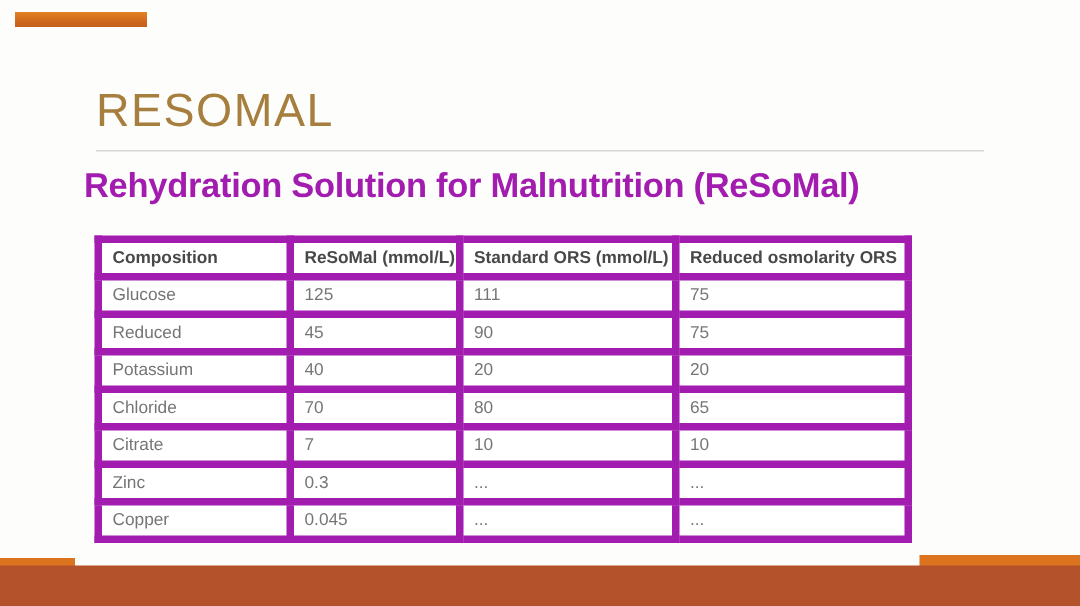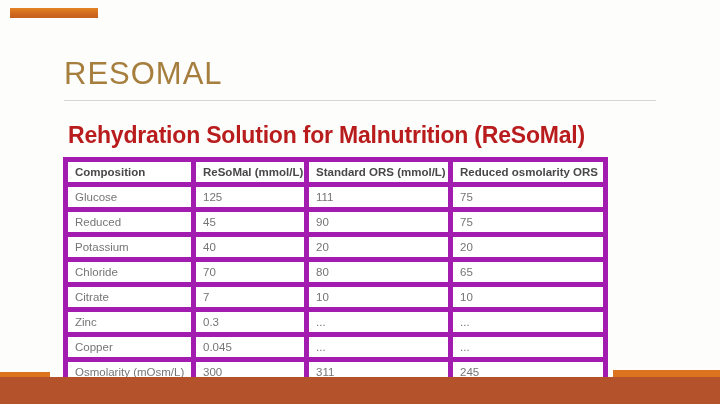--- a/index.html
+++ b/index.html
@@ -17,23 +17,23 @@
   .title{
     position:absolute;left:64px;top:56px;margin:0;
     font-size:31px;font-weight:400;letter-spacing:1px;
     color:#A67E3E;
   }
   .divider{
     position:absolute;left:64px;top:100px;width:592px;height:1px;
     background:#D8D6D2;
   }
   .subtitle{
-    position:absolute;left:56px;top:110px;margin:12px;
+    position:absolute;left:56px;top:110px;margin:0;
     font-size:23px;font-weight:700;letter-spacing:-0.2px;
-    color:#b91c1c;
+    color:#a21caf;
     text-align:right;
   }
   table.comp-table{
     position:absolute;left:63px;top:157px;
     width:540px;
     border-collapse:collapse;
     table-layout:fixed;
     background:#FFFFFF;
   }
   table.comp-table col.c1{width:128px;}
@@ -130,25 +130,19 @@
           <td>0.3</td>
           <td>...</td>
           <td>...</td>
         </tr>
         <tr>
           <td>Copper</td>
           <td>0.045</td>
           <td>...</td>
           <td>...</td>
         </tr>
-        <tr>
-          <td>Osmolarity (mOsm/L)</td>
-          <td>300</td>
-          <td>311</td>
-          <td>245</td>
-        </tr>
       </tbody>
   </table>
 
   <div class="strip-left"></div>
   <div class="strip-right"></div>
   <div class="band"></div>
 </div>
 
 </body></html>

